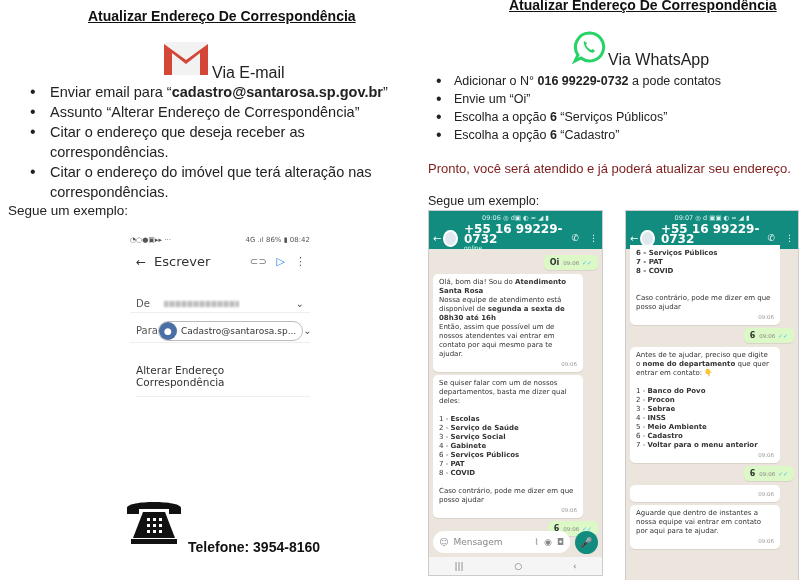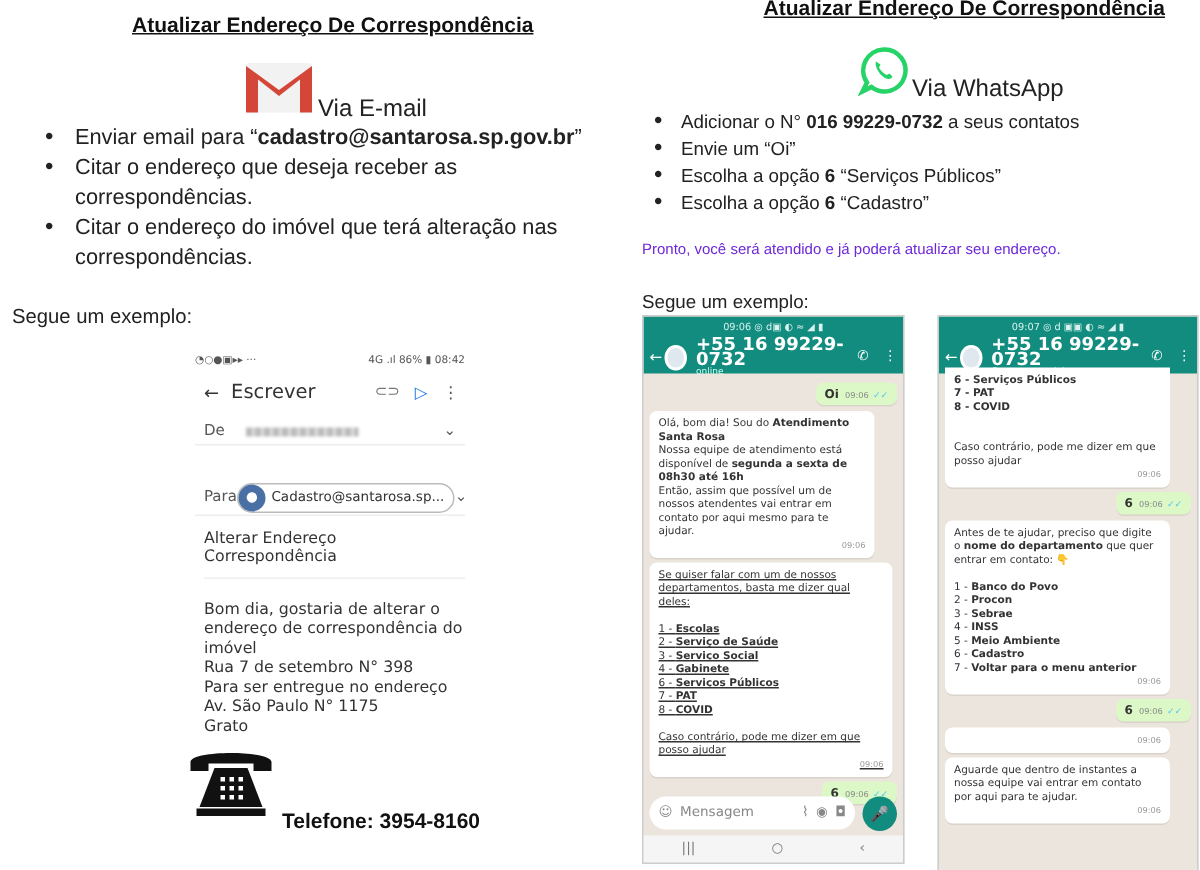--- a/index.html
+++ b/index.html
@@ -48,60 +48,52 @@
 <div class="abs title" style="left:88px;top:8px;">Atualizar Endereço De Correspondência</div>
 <div class="abs" style="left:163px;top:40px;">
   <svg width="46" height="36" viewBox="0 0 46 36">
       <rect x="1" y="2" width="44" height="33" rx="2" fill="#f2f2f2"></rect>
       <path d="M1 4 L23 20 L45 4 L45 35 L37 35 L37 13 L23 24 L9 13 L9 35 L1 35 Z" fill="#d44638"></path>
     </svg>
 </div>
 <div class="abs via" style="left:212px;top:64px;">Via E-mail</div>
 <ul class="abs bl" style="left:24px;top:82px;width:400px;">
   <li><span>Enviar email para “</span><b>cadastro@santarosa.sp.gov.br</b><span>”</span></li>
+  <li><span>Assunto “Alterar Endereço de Correspondência”</span></li>
   <li><span>Citar o endereço que deseja receber as correspondências.</span></li>
   <li><span>Citar o endereço do imóvel que terá alteração nas correspondências.</span></li>
 </ul>
 <div class="abs txt" style="left:8px;top:203px;">Segue um exemplo:</div>
 
 <div class="abs gm" style="left:130px;top:236px;width:180px;height:230px;">
   <div class="gm-status" style="display:flex;justify-content:space-between;">
       <span>◔○●▣▸▸ ···</span>
       <span>4G .ıl 86% ▮ 08:42</span>
     </div>
   <div style="display:flex;align-items:center;margin-top:10px;">
     <span style="font-size:12px;margin:0 8px 0 6px;">←</span>
     <span style="font-size:13px;color:#333;">Escrever</span>
     <span style="margin-left:auto;font-size:10px;color:#777;">⊂⊃</span>
     <span style="font-size:11px;color:#1a73e8;margin:0 10px;">▷</span>
     <span style="font-size:11px;color:#555;margin-right:4px;">⋮</span>
   </div>
-  <div class="gm-row" style="margin-top:10px;height:18px;border-bottom:1px solid #eee;">
+  <div class="gm-row" style="margin-top:26px;height:18px;border-bottom:1px solid #eee;">
     <span style="width:28px;margin-left:6px;">De</span>
       <span class="blur"></span>
       <span style="margin-left:auto;margin-right:6px;">⌄</span>
   </div>
-  <div class="gm-row" style="margin-top:23px;height:24px;border-bottom:1px solid #eee;align-items:center;">
+  <div class="gm-row" style="margin-top:6px;height:24px;border-bottom:1px solid #eee;align-items:center;">
     <span style="width:28px;margin-left:6px;">Para</span>
     <span class="chip">
         <span class="av">●</span>
         <span>Cadastro@santarosa.sp...</span>
       </span>
     <span style="margin-left:auto;margin-right:6px;">⌄</span>
   </div>
-  <div style="font-size:10.5px;color:#333;margin:9px 0 0 6px;padding-bottom:8px;border-bottom:1px solid #eee;">Alterar Endereço Correspondência</div>
-  <div class="gm-body" style="margin:14px 0 0 6px;">
-    <div>Bom dia, gostaria de alterar o</div>
-    <div>endereço de correspondência do</div>
-    <div>imóvel</div>
-    <div>Rua 7 de setembro N° 398</div>
-    <div>Para ser entregue no endereço</div>
-    <div>Av. São Paulo N° 1175</div>
-    <div>Grato</div>
-  </div>
+  <div style="font-size:10.5px;color:#333;margin:21px 0 0 6px;padding-bottom:8px;border-bottom:1px solid #eee;">Alterar Endereço Correspondência</div>
 </div>
 
 <div class="abs" style="left:125px;top:498px;">
   <svg width="58" height="48" viewBox="0 0 58 48">
       <path d="M2 10 C2 2 56 2 56 10 L56 16 L44 16 L44 11 L14 11 L14 16 L2 16 Z" fill="#111"></path>
       <path d="M18 14 L40 14 L50 40 L8 40 Z" fill="#111"></path>
       <rect x="6" y="41" width="46" height="5" fill="#111"></rect>
       <g fill="#fff">
         <rect x="22" y="20" width="3" height="3"></rect>
         <rect x="28" y="20" width="3" height="3"></rect>
@@ -120,26 +112,26 @@
 <div class="right">
 <div class="abs title" style="left:509px;top:-3px;">Atualizar Endereço De Correspondência</div>
 <div class="abs" style="left:572px;top:30px;">
   <svg width="34" height="34" viewBox="0 0 34 34">
         <path d="M17 3 A14 14 0 1 1 9 28 L3 31 L6 25 A14 14 0 0 1 17 3 Z" fill="none" stroke="#25d366" stroke-width="3"></path>
         <path d="M12 11 C11 13 13 19 18 22 C20 23 22 23 23 21 L21 19 L19 20 C17 19 15 17 14 15 L15 13 Z" fill="#25d366"></path>
       </svg>
 </div>
 <div class="abs via" style="left:608px;top:51px;">Via WhatsApp</div>
 <ul class="abs bl" style="left:430px;top:72px;width:370px;">
-  <li><span>Adicionar o N° </span><b>016 99229-0732</b><span> a seus contatos</span></li>
+  <li><span>Adicionar o N° </span><b>016 99229-0732</b><span> a pode contatos</span></li>
   <li><span>Envie um “Oi”</span></li>
   <li><span>Escolha a opção </span><b>6</b><span> “Serviços Públicos”</span></li>
   <li><span>Escolha a opção </span><b>6</b><span> “Cadastro”</span></li>
 </ul>
-<div class="abs" style="left:428px;top:161px;font-size:10px;color:#6d28d9;">Pronto, você será atendido e já poderá atualizar seu endereço.</div>
+<div class="abs" style="left:428px;top:161px;font-size:13px;color:#7f1d1d;">Pronto, você será atendido e já poderá atualizar seu endereço.</div>
 <div class="abs" style="left:428px;top:194px;font-size:12.5px;color:#222;">Segue um exemplo:</div>
 
 <div class="wa" style="left:428px;top:210px;width:175px;height:366px;">
   <div class="wa-head">
     <div class="wa-status">
           <span>09:06 ◎ d</span>
           <span>▣ ◐ ≈ ◢ ▮</span>
         </div>
     <div class="wa-contact">
       <span class="back">←</span>
@@ -153,21 +145,21 @@
             <span>⋮</span>
           </div>
     </div>
   </div>
   <div class="wa-chat" style="top:44px;">
     <div class="out"><span>Oi</span><span class="tm">09:06</span> <span class="ck">✓✓</span></div>
     <div class="bub" style="width:150px;">
       <span>Olá, bom dia! Sou do </span><b>Atendimento Santa Rosa</b><br><span>Nossa equipe de atendimento está disponível de </span><b>segunda a sexta de 08h30 até 16h</b><br><span>Então, assim que possível um de nossos atendentes vai entrar em contato por aqui mesmo para te ajudar.</span>
       <div class="tm">09:06</div>
     </div>
-    <div class="bub" style="width:162px;text-decoration:underline;">
+    <div class="bub" style="width:150px;">
       <div>Se quiser falar com um de nossos departamentos, basta me dizer qual deles:</div><br>
       <div>1 - <b>Escolas</b></div>
       <div>2 - <b>Serviço de Saúde</b></div>
       <div>3 - <b>Serviço Social</b></div>
       <div>4 - <b>Gabinete</b></div>
       <div>6 - <b>Serviços Públicos</b></div>
       <div>7 - <b>PAT</b></div>
       <div>8 - <b>COVID</b></div><br>
       <div>Caso contrário, pode me dizer em que posso ajudar</div>
       <div class="tm">09:06</div>

